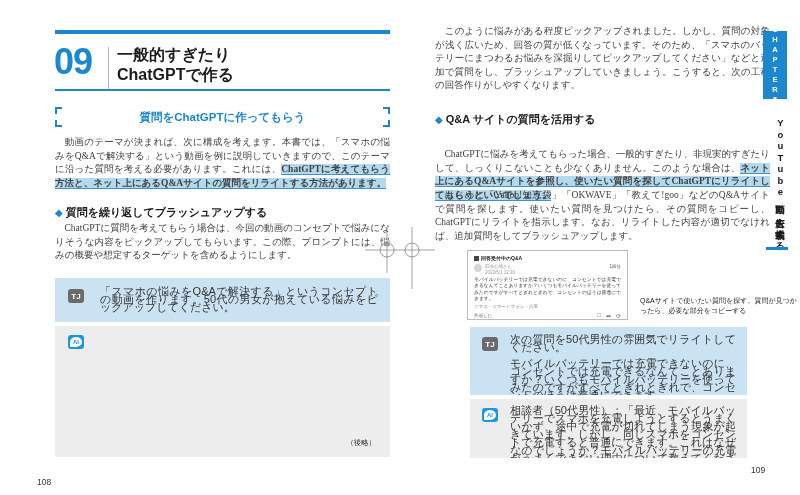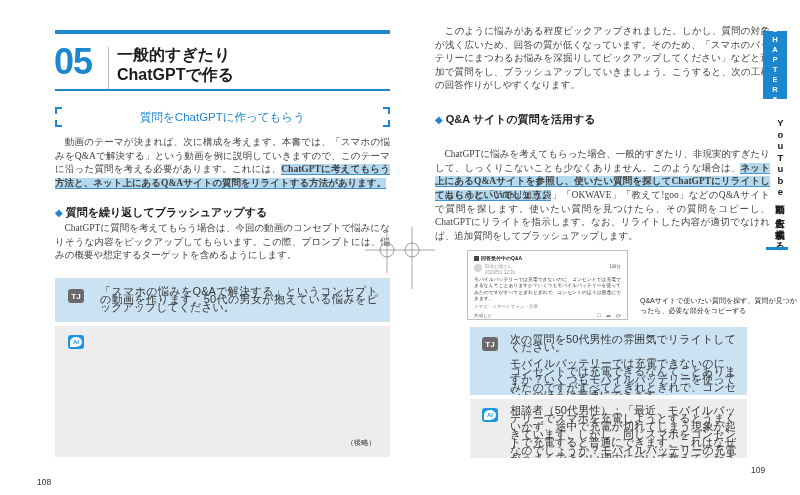--- a/index.html
+++ b/index.html
@@ -30,21 +30,21 @@
   .chapnum{left:54px;top:44px;font-size:36px;font-weight:bold;color:var(--accent);line-height:1;letter-spacing:-1px;}
   .vdiv{left:108px;top:47px;width:1px;height:42px;background:#b5b5b5;}
   .chaptitle{left:117px;top:45px;font-size:16px;line-height:20px;font-weight:bold;color:#1c1c1c;}
   .underbar{left:55px;top:89px;width:335px;height:2px;background:var(--accent);}
   .sectionbox{left:55px;top:107px;width:335px;height:20px;}
   .sectionbox .corner{position:absolute;width:7px;height:7px;}
   .c-tl{left:0;top:0;border-top:2px solid var(--accent);border-left:2px solid var(--accent);}
   .c-bl{left:0;bottom:0;border-bottom:2px solid var(--accent);border-left:2px solid var(--accent);}
   .c-tr{right:0;top:0;border-top:2px solid var(--accent);border-right:2px solid var(--accent);}
   .c-br{right:0;bottom:0;border-bottom:2px solid var(--accent);border-right:2px solid var(--accent);}
-  .sectiontitle{width:100%;text-align:center;line-height:20px;font-size:11.5px;font-weight:normal;color:var(--accent);}
+  .sectiontitle{width:100%;text-align:center;line-height:20px;font-size:11.5px;font-weight:bold;color:var(--accent);}
   .pagenum{font-size:8.5px;color:#333;}
   
   .qa-card{left:467px;top:250px;width:161px;height:70px;background:#fff;border:1px solid #bcbcbc;
            padding:4px 6px;overflow:hidden;}
   .qa-h{display:flex;align-items:center;gap:2px;font-size:5px;font-weight:bold;color:#222;}
   .qa-sq{width:5px;height:5px;background:#444;display:inline-block;}
   .qa-row{display:flex;align-items:flex-start;margin-top:3px;}
   .qa-av{width:8px;height:8px;border-radius:50%;background:#d6d6d6;margin-right:3px;flex:0 0 auto;}
   .qa-meta{font-size:4.5px;color:#999;line-height:5.5px;flex:1;}
   .qa-ans{font-size:4.5px;color:#555;}
@@ -62,21 +62,21 @@
     font-size:9.5px;font-weight:bold;color:#1a1a1a;letter-spacing:0.5px;display:flex;justify-content:center;}
   .chapline{left:766px;top:247px;width:22px;height:3px;background:var(--accent);}
   .note-right{position:absolute;right:14px;bottom:9px;font-size:7.4px;color:#333;}
 </style>
 </head>
 <body>
 
 <div id="stage">
 
   <div class="abs topbar"></div>
-  <div class="abs chapnum">05</div>
+  <div class="abs chapnum">09</div>
   <div class="abs vdiv"></div>
   <div class="abs chaptitle">
     <div>一般的すぎたり</div>
     <div>ChatGPTで作る</div>
   </div>
   <div class="abs underbar"></div>
 
   <div class="abs sectionbox">
     <span class="corner c-tl"></span>
     <span class="corner c-bl"></span>

